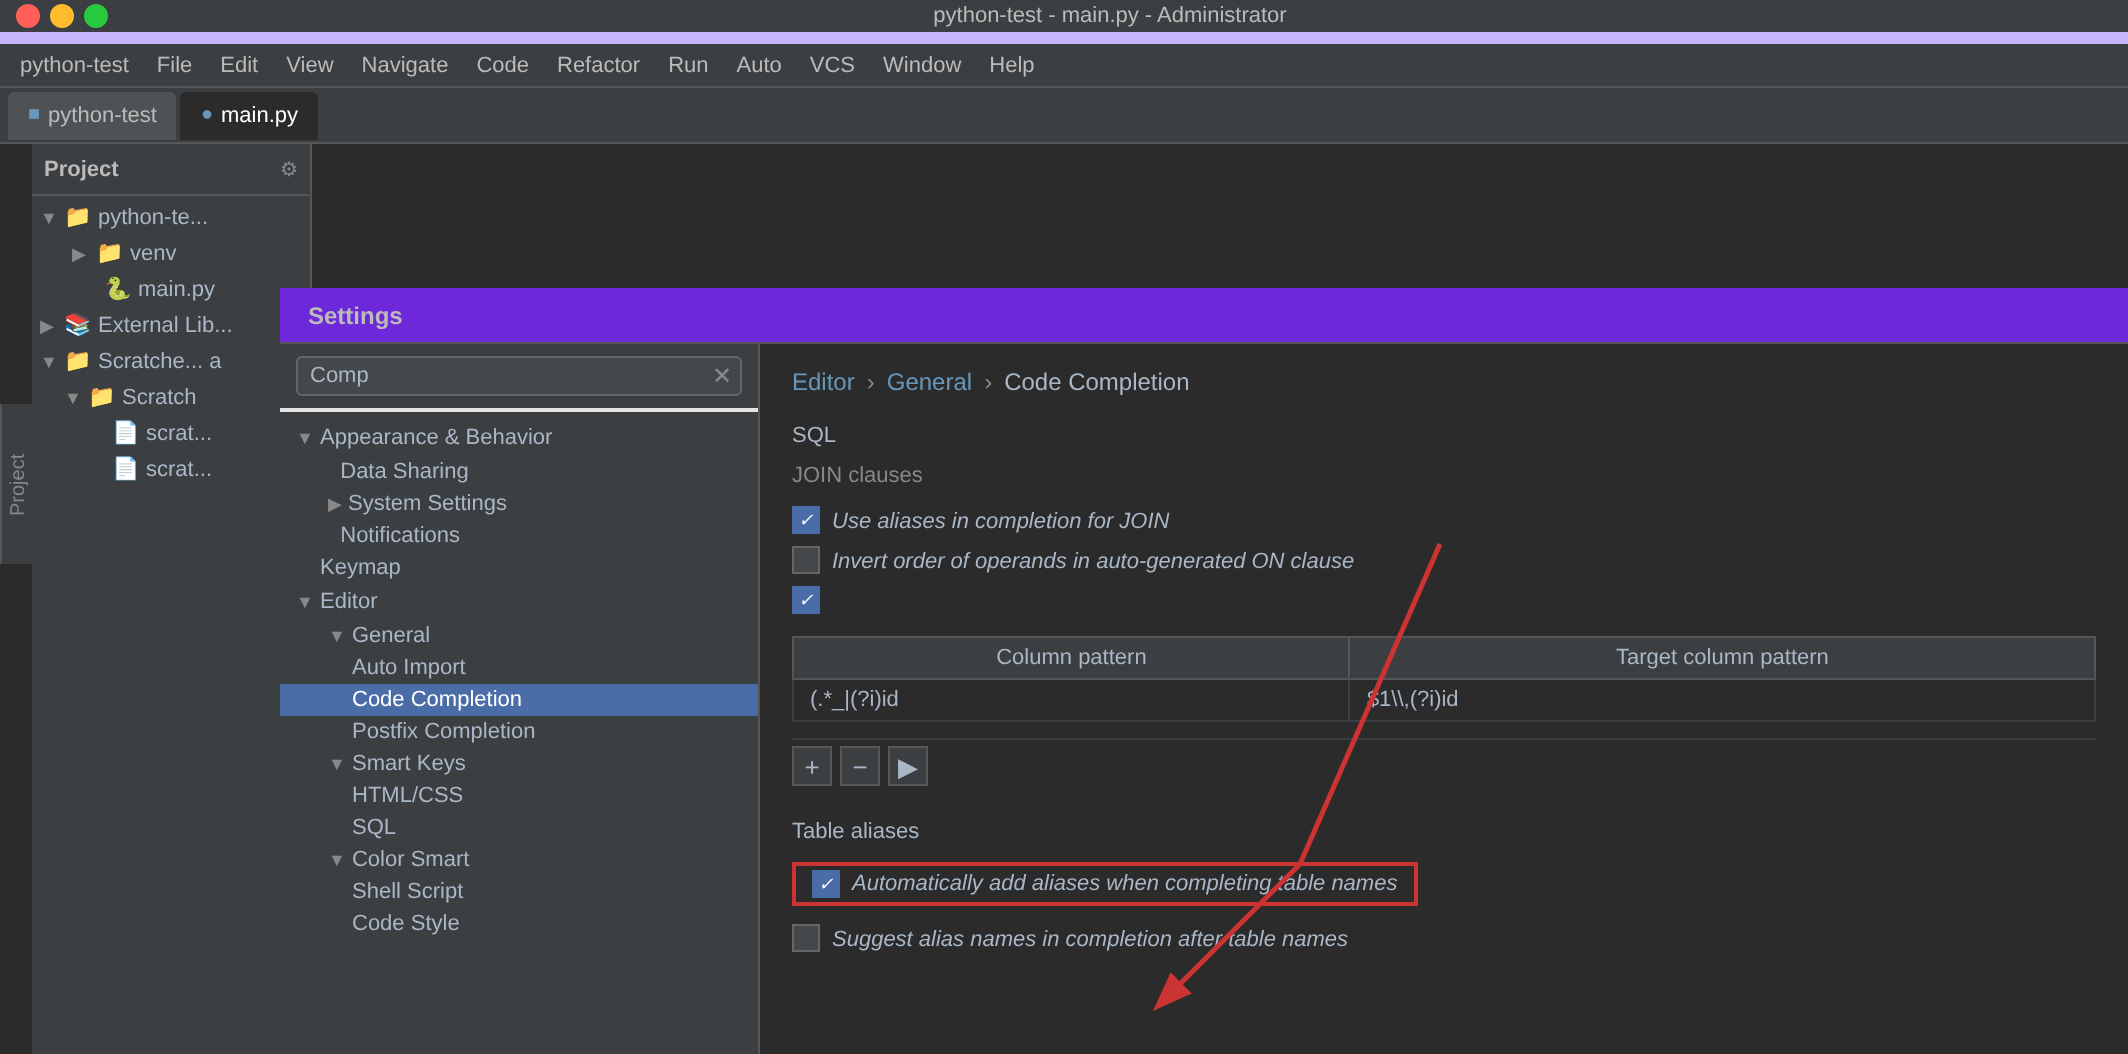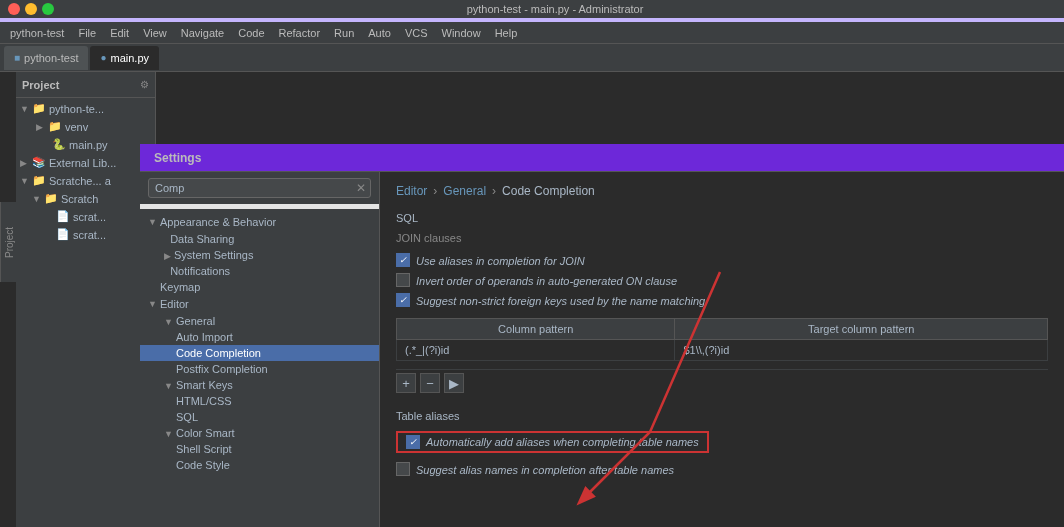--- a/index.html
+++ b/index.html
@@ -15,21 +15,21 @@
 
     
     .title-bar {
       background: #3c3f41;
       height: 22px;
       display: flex;
       align-items: center;
       padding: 0 8px;
       color: #bbbbbb;
       font-size: 11px;
-      border-bottom: 4px solid #c4b5fd;
+      border-bottom: 6px solid #c4b5fd;
     }
     .title-bar-title {
       flex: 1;
       text-align: center;
     }
     .traffic-lights {
       display: flex;
       gap: 5px;
     }
     .traffic-light {
@@ -192,21 +192,21 @@
     
     .settings-sidebar {
       width: 240px;
       background: #3c3f41;
       border-right: 1px solid #555;
       overflow-y: auto;
       flex-shrink: 0;
     }
     .search-box {
       padding: 6px 8px;
-      border-bottom: 5px solid #e5e5e5;
+      border-bottom: 2px solid #e5e5e5;
     }
     .search-input {
       width: 100%;
       background: #45484a;
       border: 1px solid #666;
       border-radius: 3px;
       padding: 3px 24px 3px 6px;
       color: #a9b7c6;
       font-size: 11px;
       outline: none;
@@ -580,21 +580,20 @@
         <div class="checkbox-row">
           <div class="cb checked"></div>
           <span>Use aliases in completion for JOIN</span>
         </div>
         <div class="checkbox-row">
           <div class="cb"></div>
           <span>Invert order of operands in auto-generated ON clause</span>
         </div>
         <div class="checkbox-row">
           <div class="cb checked"></div>
-          <span>Suggest non-strict foreign keys used by the name matching</span>
         </div>
 
         <table class="pattern-table">
           <thead>
             <tr>
               <th>Column pattern</th>
               <th>Target column pattern</th>
             </tr>
           </thead>
           <tbody>

